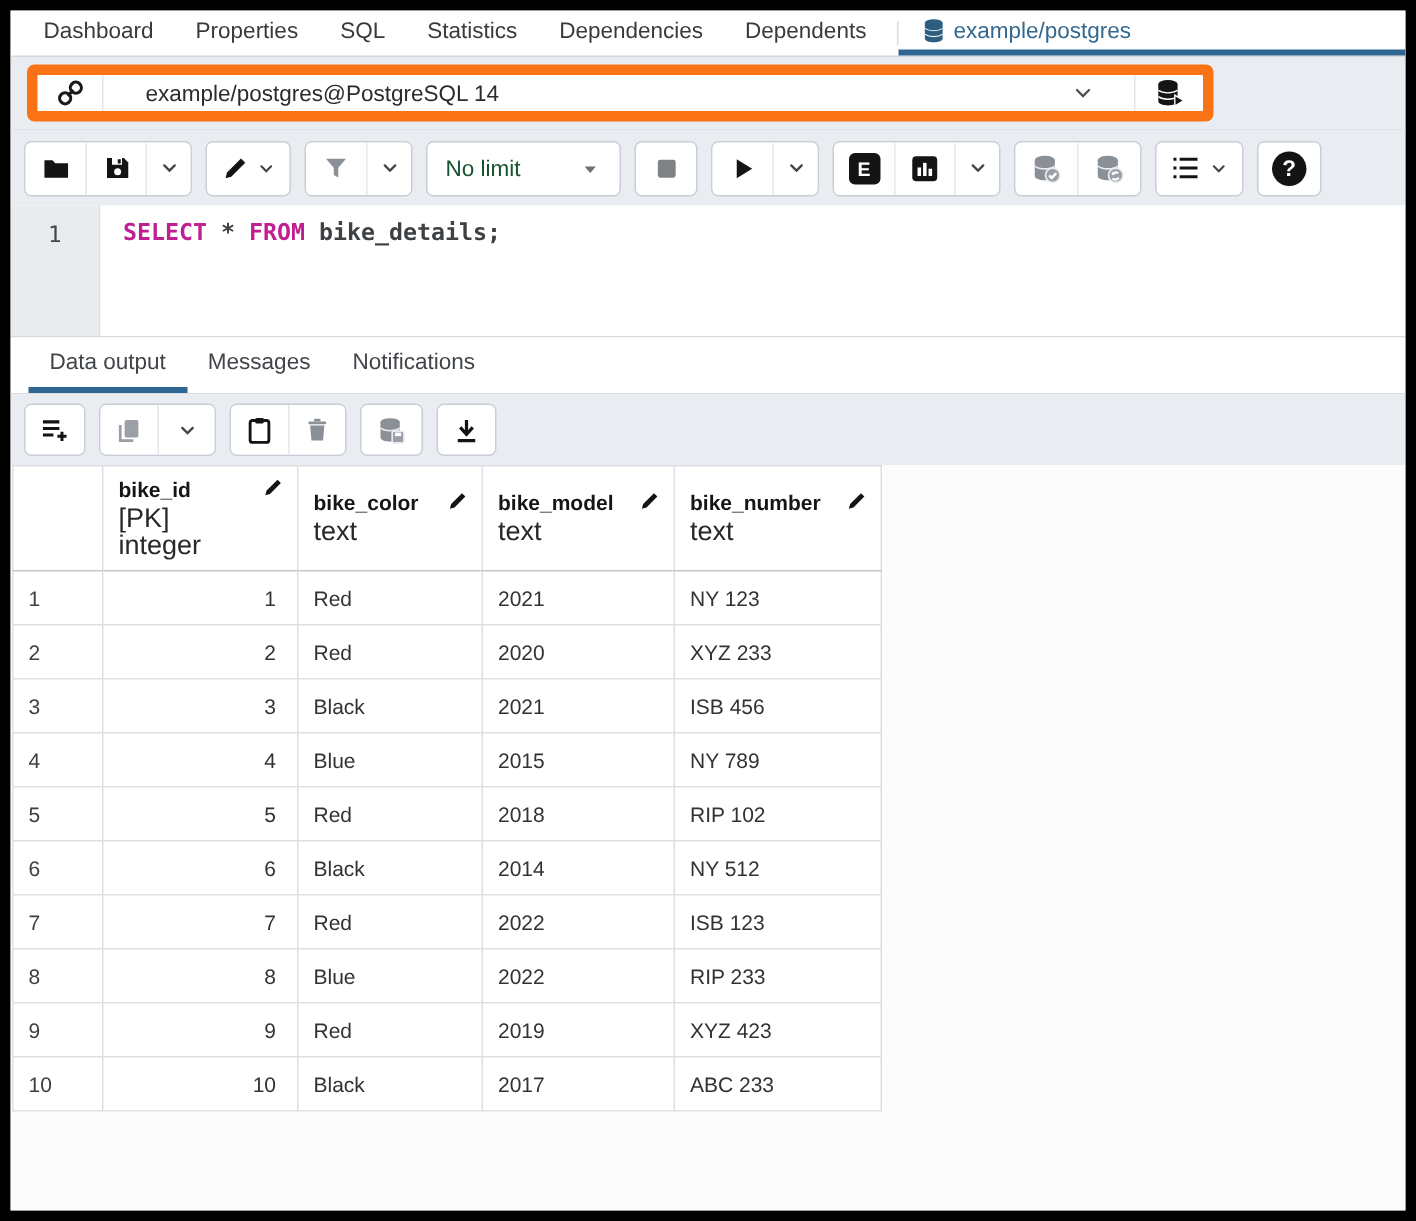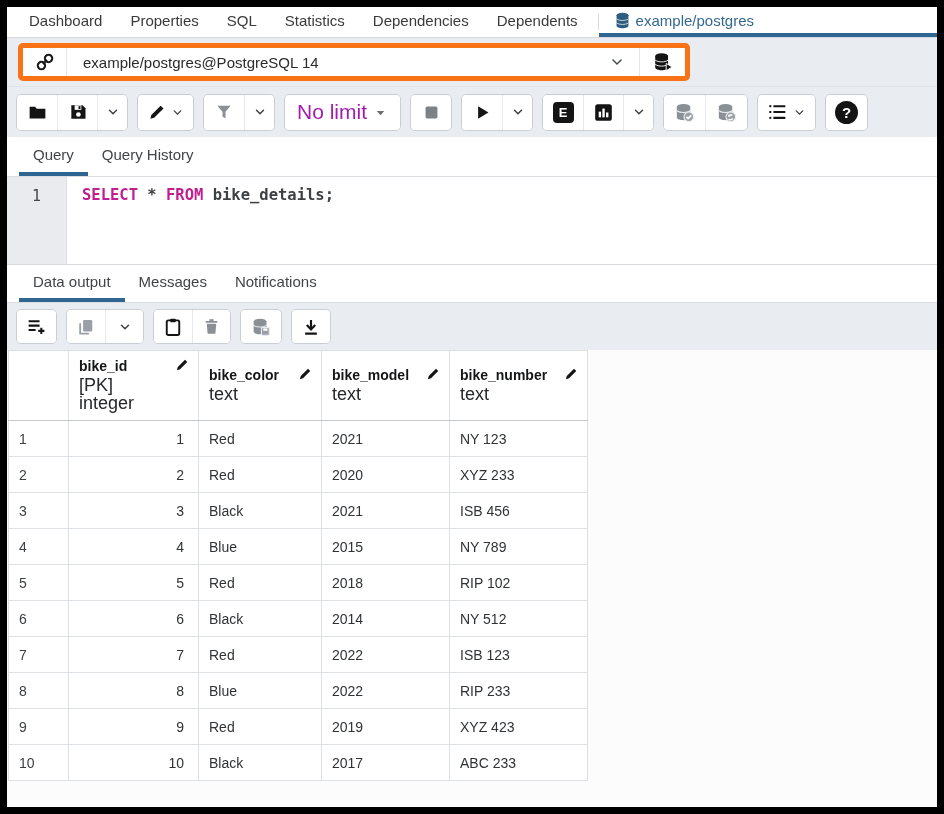--- a/index.html
+++ b/index.html
@@ -19,40 +19,40 @@
   .top-tab { display: flex; align-items: center; padding: 0 14px; font-size: 15px;
              color: #3a3a3a; border-bottom: 4px solid transparent; white-space: nowrap; cursor: default; }
   .tab-sep { width: 1px; background: #d9dbdf; margin: 7px 0 7px 6px; }
   .top-tab.active { color: #35688e; border-bottom-color: #2e6591; gap: 4px;
                     flex: 1; min-width: 0; overflow: hidden; padding-right: 0; }
   .top-tab.active .lbl { overflow: hidden; white-space: nowrap; }
 
   
   .conn-bar { height: 49px; flex: none; background: #e9ecf1; display: flex;
               align-items: center; padding: 0 11px; border-bottom: 1px solid #e0e3e8; }
-  .conn-control { display: flex; align-items: stretch; height: 38px; width: 672px;
-                  background: #fff; border: 5px solid #f97316; border-radius: 5px; overflow: hidden; }
+  .conn-control { display: flex; align-items: stretch; height: 38px; width: 791px;
+                  background: #fff; border: 7px solid #f97316; border-radius: 5px; overflow: hidden; gap: 12px; }
   .conn-plug { width: 44px; display: flex; align-items: center; justify-content: center;
                border-right: 1px solid #e2e5e9; cursor: pointer; }
   .conn-value { flex: 1; display: flex; align-items: center; justify-content: space-between;
                 padding: 0 14px 0 16px; font-size: 15px; color: #2b2b2b; cursor: pointer; }
   .conn-db { width: 46px; display: flex; align-items: center; justify-content: center;
              border-left: 1px solid #e2e5e9; cursor: pointer; }
 
   
   .main-toolbar { height: 50px; flex: none; background: #e9ecf1; display: flex;
                   align-items: center; padding: 0 9px; gap: 9px; }
   .btn-group { display: flex; align-items: stretch; background: #fff;
                border: 1px solid #c9ced6; border-radius: 5px; overflow: hidden; height: 37px; }
   .tb-btn { min-width: 40px; display: flex; align-items: center; justify-content: center;
             gap: 4px; padding: 0 9px; background: #fff; border: none; cursor: pointer; }
   .tb-btn + .tb-btn { border-left: 1px solid #e6e8ec; }
   .tb-btn.narrow { min-width: 30px; padding: 0 6px; }
-  .limit-box { width: 115px; justify-content: space-between; padding: 0 12px;
-               font-size: 21px; color: #a21caf; }
+  .limit-box { width: 128px; justify-content: space-between; padding: 0 12px;
+               font-size: 15px; color: #14532d; }
   .badge-e { width: 21px; height: 21px; background: #141414; color: #fff; border-radius: 4px;
              font-size: 13px; font-weight: bold; display: flex; align-items: center; justify-content: center; }
   .badge-q { width: 23px; height: 23px; background: #141414; color: #fff; border-radius: 50%;
              font-size: 15px; font-weight: bold; display: flex; align-items: center; justify-content: center; }
 
   
   .strip-tabs { height: 40px; flex: none; background: #fff; display: flex;
                 align-items: stretch; padding-left: 12px; border-bottom: 1px solid #dadde1; }
   .strip-tab { display: flex; align-items: center; padding: 0 14px; font-size: 15px;
                color: #414549; border-bottom: 4px solid transparent; cursor: pointer; }
@@ -317,24 +317,20 @@
       </button>
     </div>
 
     <div class="btn-group">
       <button class="tb-btn">
         <span class="badge-q">?</span>
       </button>
     </div>
   </div>
 
-  <div class="strip-tabs">
-    <div class="strip-tab active">Query</div>
-    <div class="strip-tab">Query History</div>
-  </div>
 
   <div class="sql-editor">
     <div class="gutter">
       <span>1</span>
     </div>
     <div class="code"><span class="kw">SELECT</span><span> * </span><span class="kw">FROM</span><span> bike_details;</span></div>
   </div>
 
   <div class="strip-tabs short">
     <div class="strip-tab active">Data output</div>

